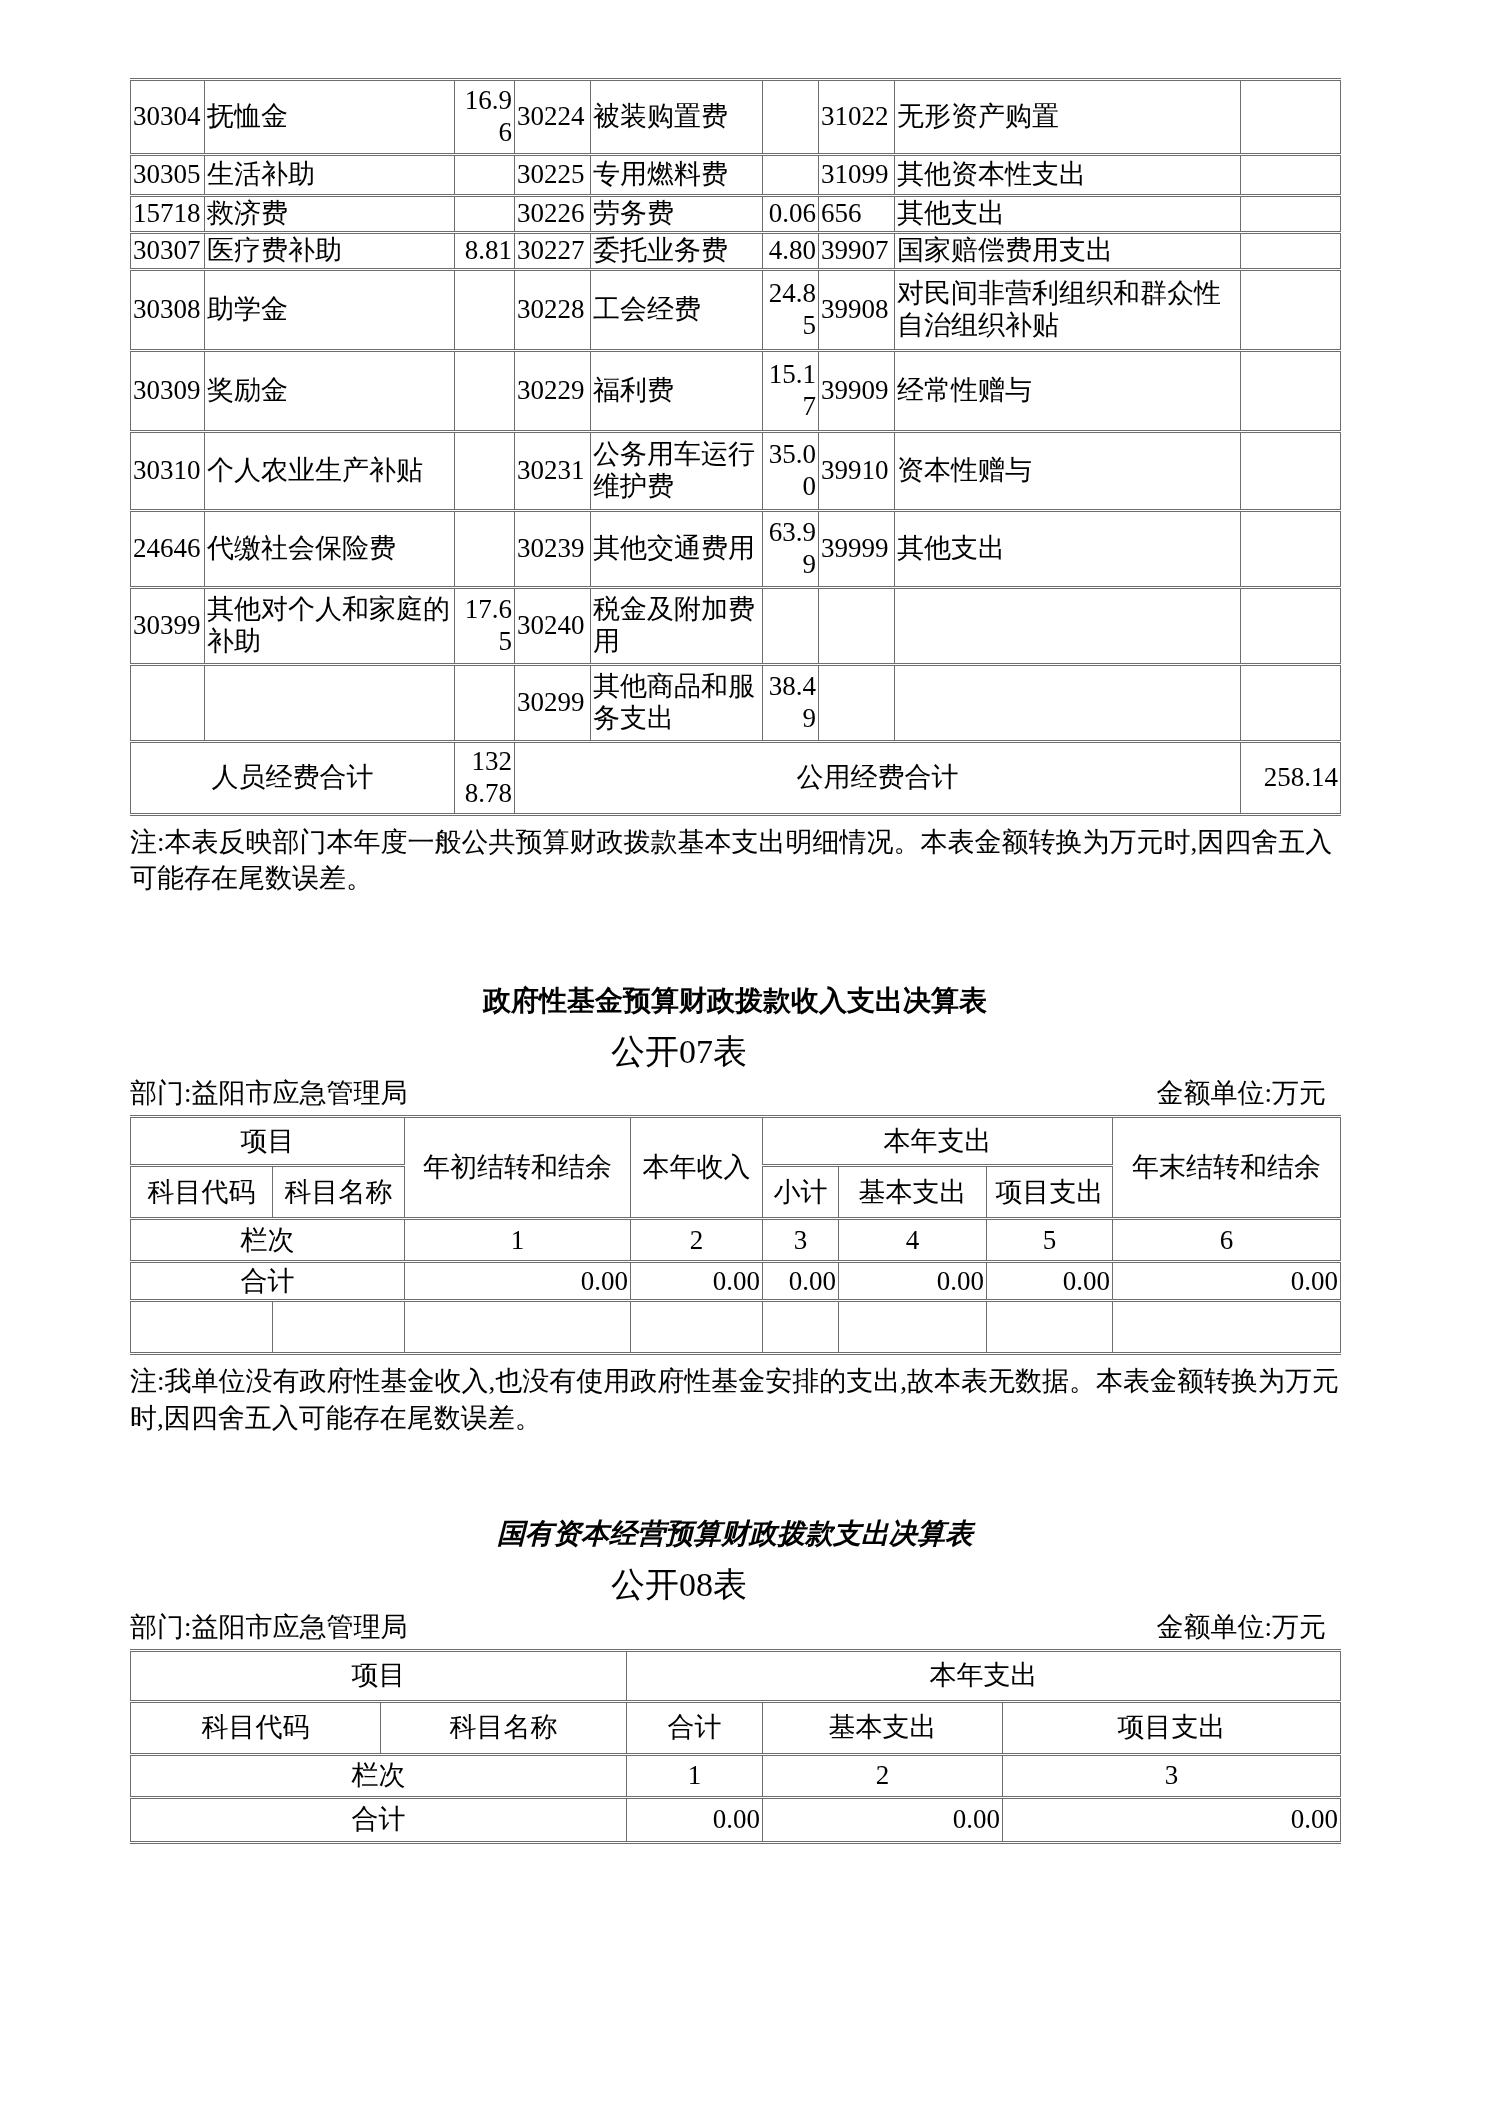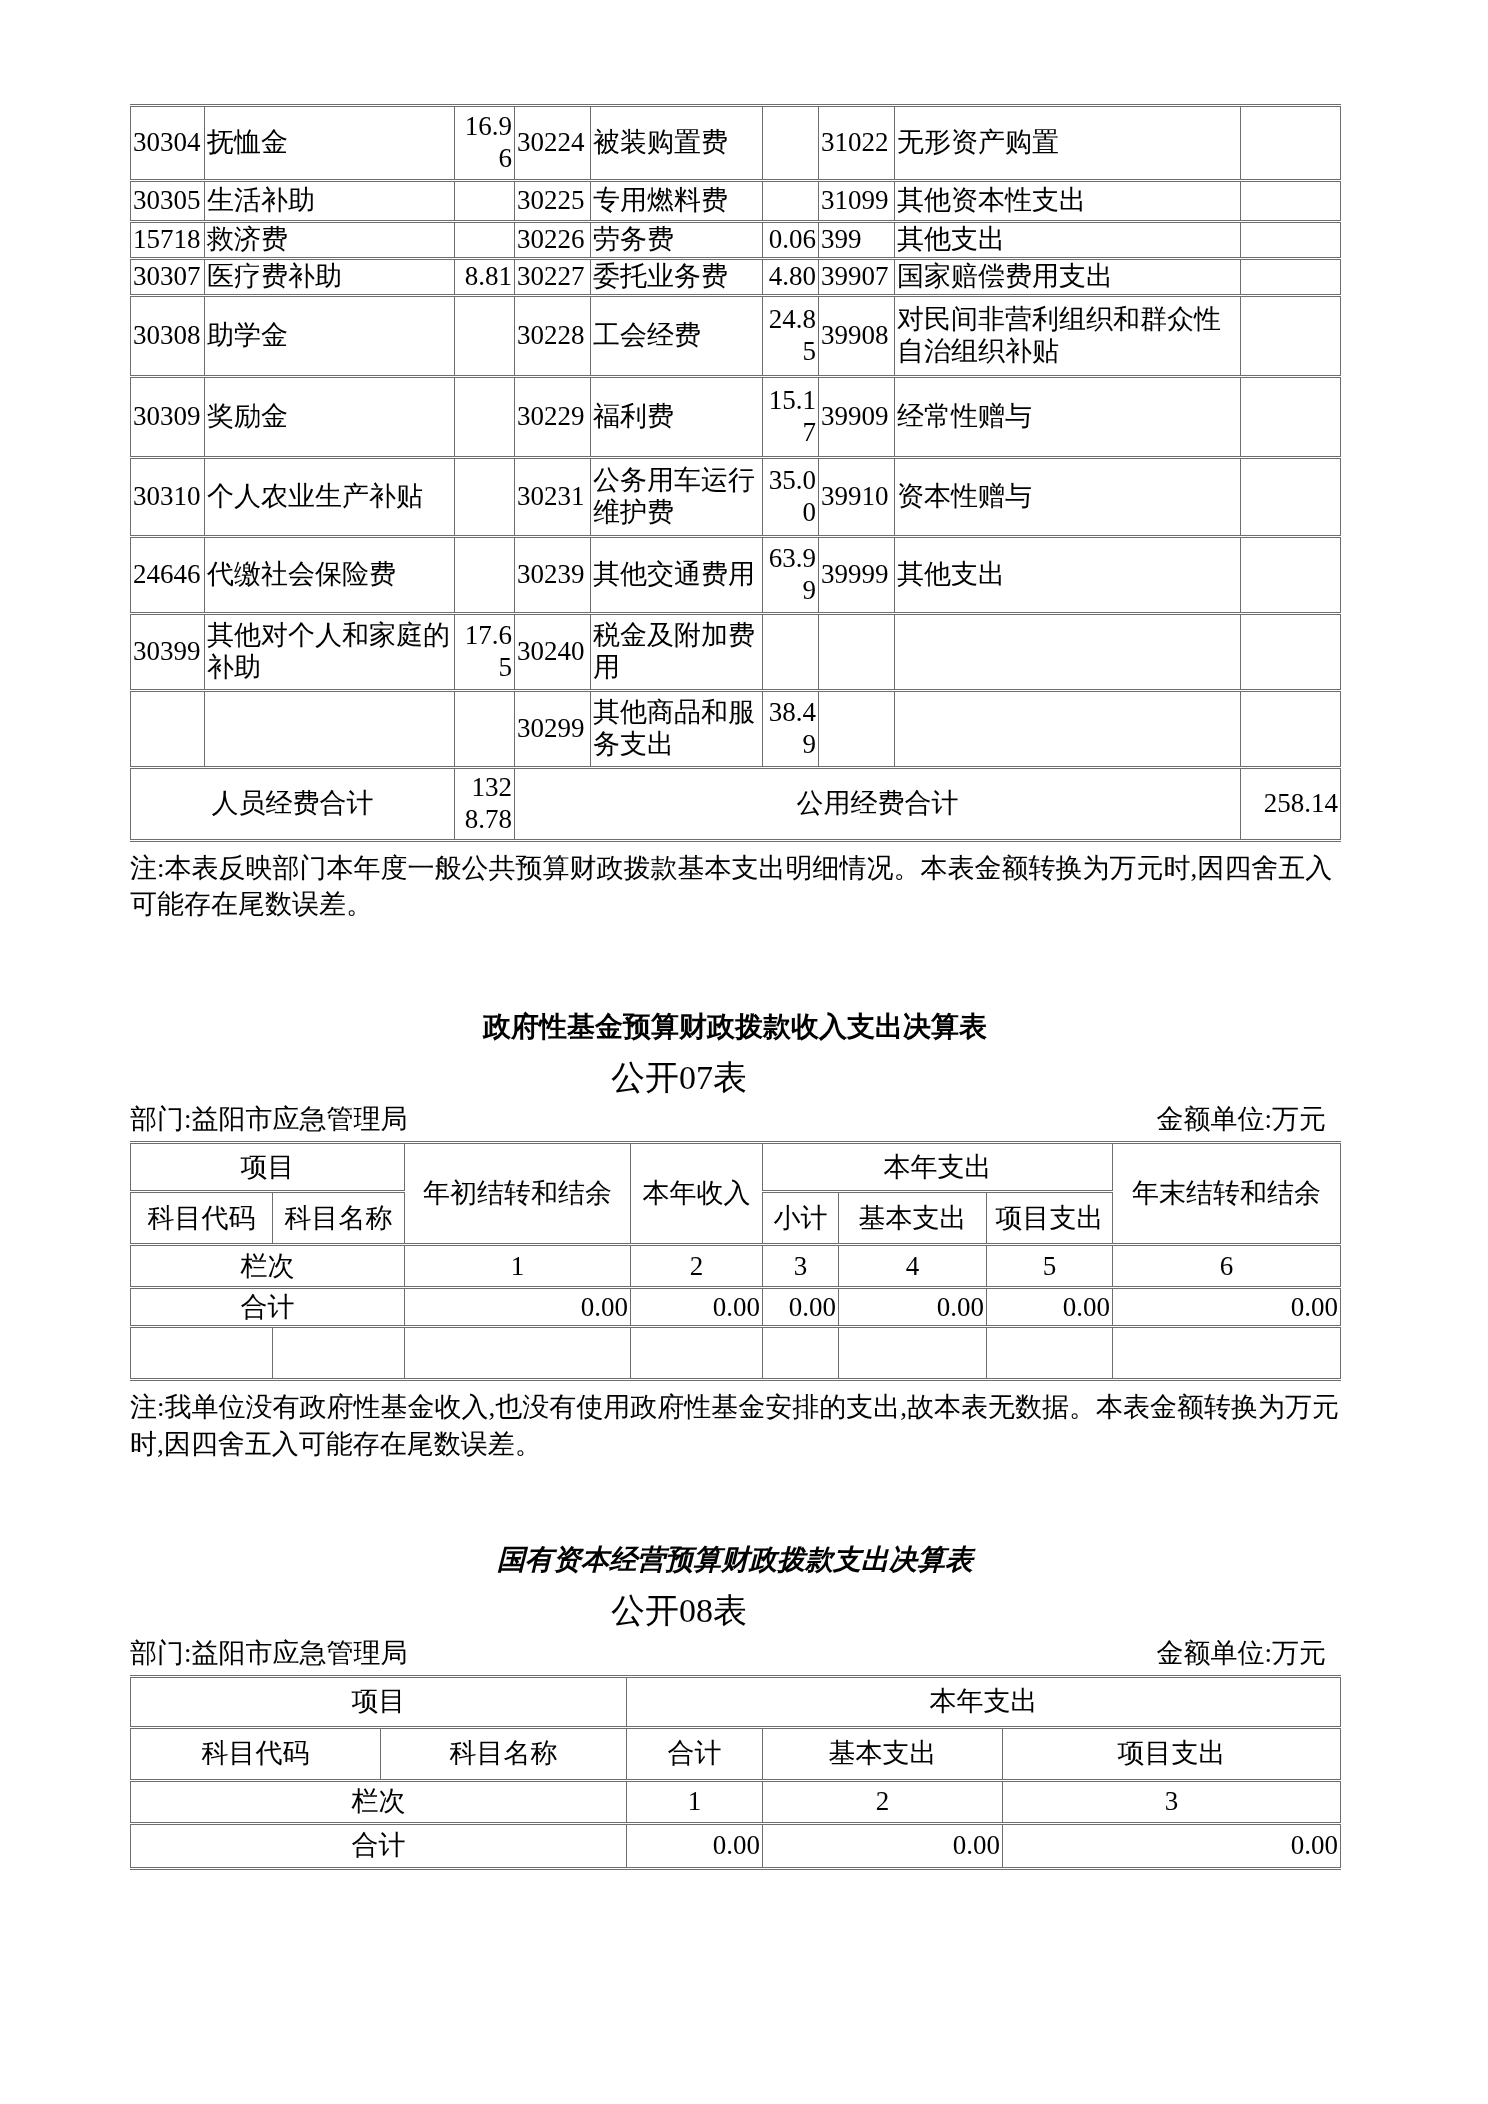--- a/index.html
+++ b/index.html
@@ -10,21 +10,21 @@
     font-family: "Liberation Serif", "DejaVu Serif", serif;
   }
   .page {
     position: relative;
     width: 1488px;
     height: 2104px;
     background: #ffffff;
     overflow: hidden;
   }
   .content {
-    padding-top: 104px;
+    padding-top: 78px;
     margin-left: 130px;
     width: 1212px;
   }
   table {
     border-collapse: collapse;
     table-layout: fixed;
     width: 1210px;
     border: 1px solid #6e6e6e;
     border-top: 3px double #6e6e6e;
     border-bottom: 3px double #6e6e6e;
@@ -145,21 +145,21 @@
         <td class="name">其他资本性支出</td>
         <td class="val"></td>
       </tr>
       <tr class="t1r3">
         <td class="code">15718</td>
         <td class="name">救济费</td>
         <td class="val"></td>
         <td class="code">30226</td>
         <td class="name">劳务费</td>
         <td class="val">0.06</td>
-        <td class="code">399</td>
+        <td class="code">656</td>
         <td class="name">其他支出</td>
         <td class="val"></td>
       </tr>
       <tr class="t1r4">
         <td class="code">30307</td>
         <td class="name">医疗费补助</td>
         <td class="val">8.81</td>
         <td class="code">30227</td>
         <td class="name">委托业务费</td>
         <td class="val">4.80</td>

